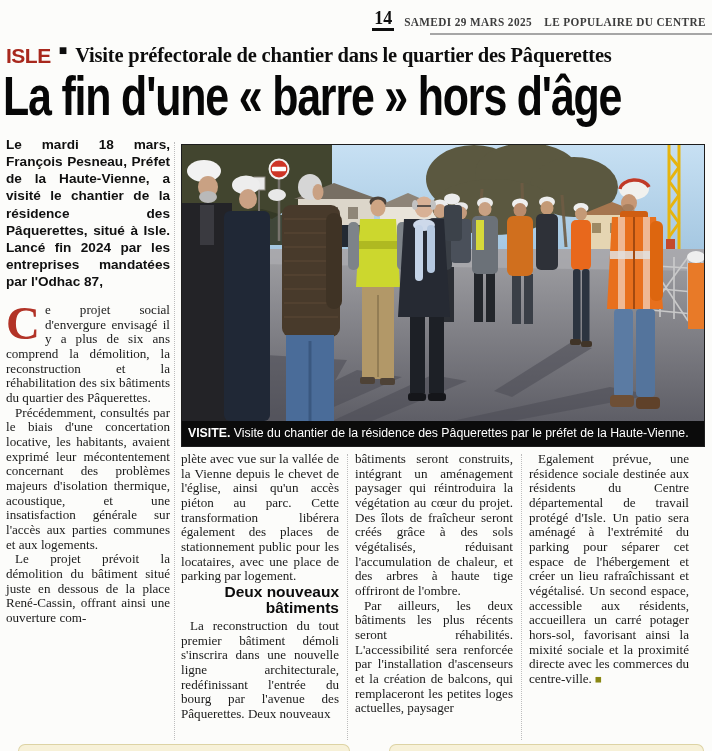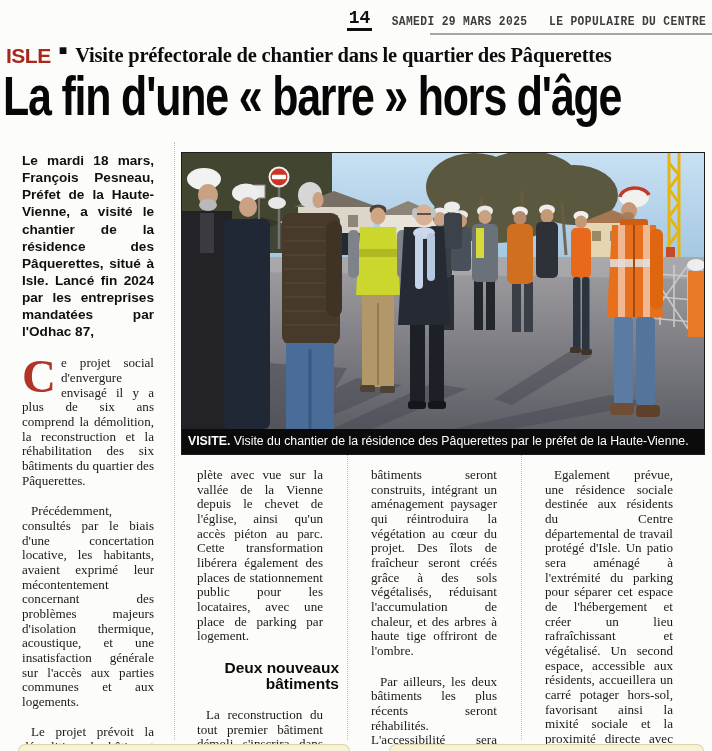--- a/index.html
+++ b/index.html
@@ -2,56 +2,56 @@
 <html lang="fr"><head>
 <meta charset="utf-8">
 <style>
   html,body { margin:0; padding:0; background:#dcdcdc; }
   .page {
     position:relative; width:712px; height:751px; margin:0 auto;
     background:#fcfcfa; overflow:hidden;
     font-family:"Liberation Serif", serif; color:#1a1a1a;
   }
   
-  .masthead { position:absolute; top:9px; right:6px; display:flex; align-items:flex-end; gap:11px;
-    font-family:Liberation Mono, monospace; }
+  .masthead { position:absolute; top:9px; right:6px; display:flex; align-items:flex-end; gap:2px;
+    font-family:Liberation Serif, serif; }
   .pagenum { font-size:18px; font-weight:bold; color:#0e0e0e; border-bottom:3px solid #0e0e0e; padding:0 2px 1px; line-height:1; }
   .issue-date, .paper-name { font-size:12px; font-weight:bold; color:#3d3d3d; letter-spacing:.4px; line-height:1.4; transform:scaleX(.94); transform-origin:right bottom; }
   .masthead-rule { position:absolute; top:33px; left:430px; right:0; height:2px; background:#a6a6a6; }
   
   .kicker { position:absolute; top:44px; left:6px; display:flex; align-items:flex-start; gap:8px; white-space:nowrap; }
   .kicker-section { font-family:"Liberation Sans", sans-serif; font-weight:bold; font-size:21px; color:#a8281d; letter-spacing:-.5px; }
   .kicker-square { font-size:14px; color:#0d0d0d; line-height:1; }
   .kicker-text { font-weight:bold; font-size:20.5px; color:#0d0d0d; letter-spacing:-.2px; }
   
   .headline { position:absolute; top:64px; left:3px; width:712px; }
   .headline-inner { display:inline-block; transform:scaleX(.78); transform-origin:0 50%;
     font-family:"Liberation Sans", sans-serif; font-weight:bold; font-size:55px;
     letter-spacing:-1.5px; color:#070707; white-space:nowrap; }
   
   .col { position:absolute; font-size:13.1px; line-height:1.12; text-align:justify; }
-  .col p { margin:16px; }
+  .col p { margin:0; }
   .col p.ind { text-indent:9px; }
   .col1 { left:6px;  top:136px; width:164px; }
   .col2 { left:181px; top:452px; width:158px; }
   .col3 { left:355px; top:452px; width:158px; }
   .col4 { left:529px; top:452px; width:160px; }
   .lead { font-family:"Liberation Sans", sans-serif; font-weight:bold; font-size:13.6px;
     line-height:1.26; color:#101010; margin-bottom:13px !important; }
   .dropcap { float:left; font-family:"Liberation Serif", serif; font-weight:bold;
     font-size:47px; line-height:37px; color:#b23327; padding:2px 5px 0 0; }
   .subhead { font-family:"Liberation Sans", sans-serif; font-weight:bold; font-size:15.5px;
     line-height:1.04; color:#0c0c0c; margin:0 0 3px !important; text-align:right; text-indent:0 !important; }
   .end-sq { color:#8a8814; font-size:11.5px; margin-left:3px; }
   .vsep { position:absolute; width:0; border-left:1px dotted #bdbdbd; }
   .v1 { left:174px; top:142px; height:598px; }
   .v2 { left:347px; top:454px; height:286px; }
   .v3 { left:521px; top:454px; height:286px; }
   
-  .photo-frame { position:absolute; left:181px; top:152px; width:522px; border:1px solid #1d1d1d; background:#000; }
+  .photo-frame { position:absolute; left:181px; top:144px; width:522px; border:1px solid #1d1d1d; background:#000; }
   .photo-svg { display:block; width:522px; height:276px; }
   .caption { background:#0b0b0b; color:#fff; font-family:"Liberation Sans", sans-serif;
     font-size:12.3px; line-height:1.15; padding:5px 6px 6px; }
   .caption-label { font-weight:bold; }
   
   .teaser { position:absolute; top:744px; height:12px; background:#f7f1d8;
     border:1px solid #ddd3a4; border-bottom:none; border-radius:7px 7px 0 0; }
   .teaser-left  { left:18px;  width:330px; }
   .teaser-right { left:389px; width:313px; }
 </style>

